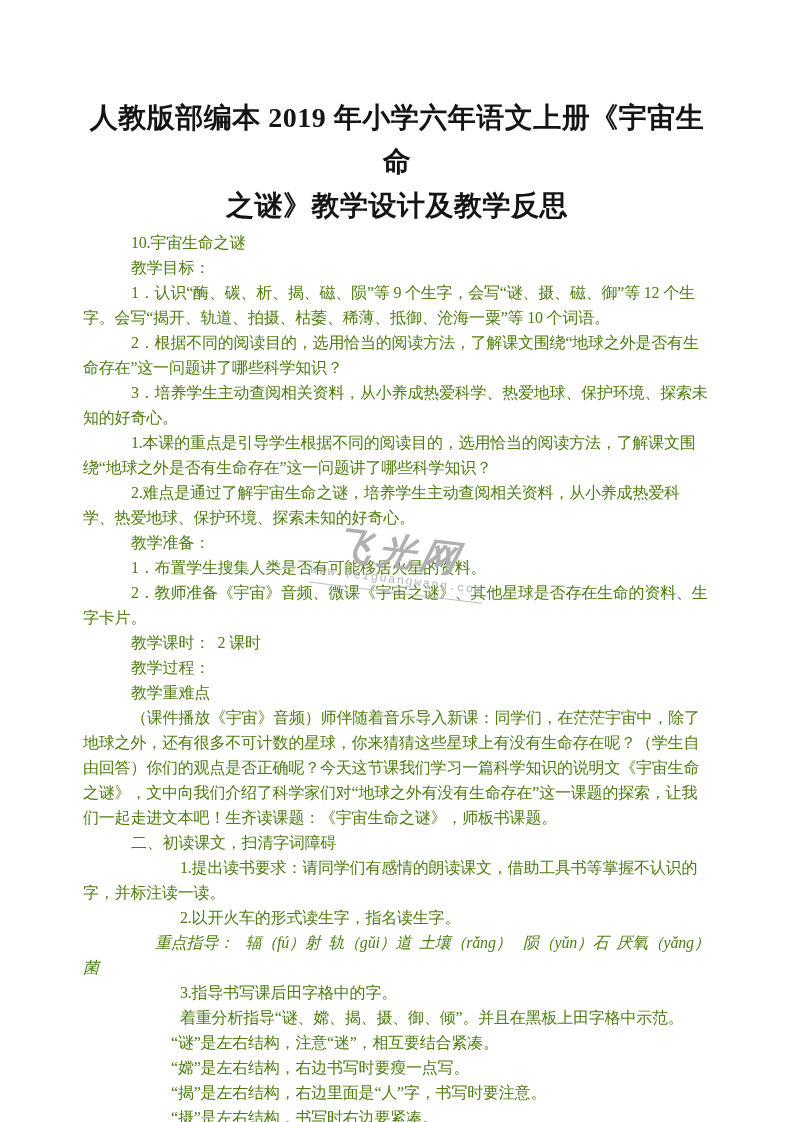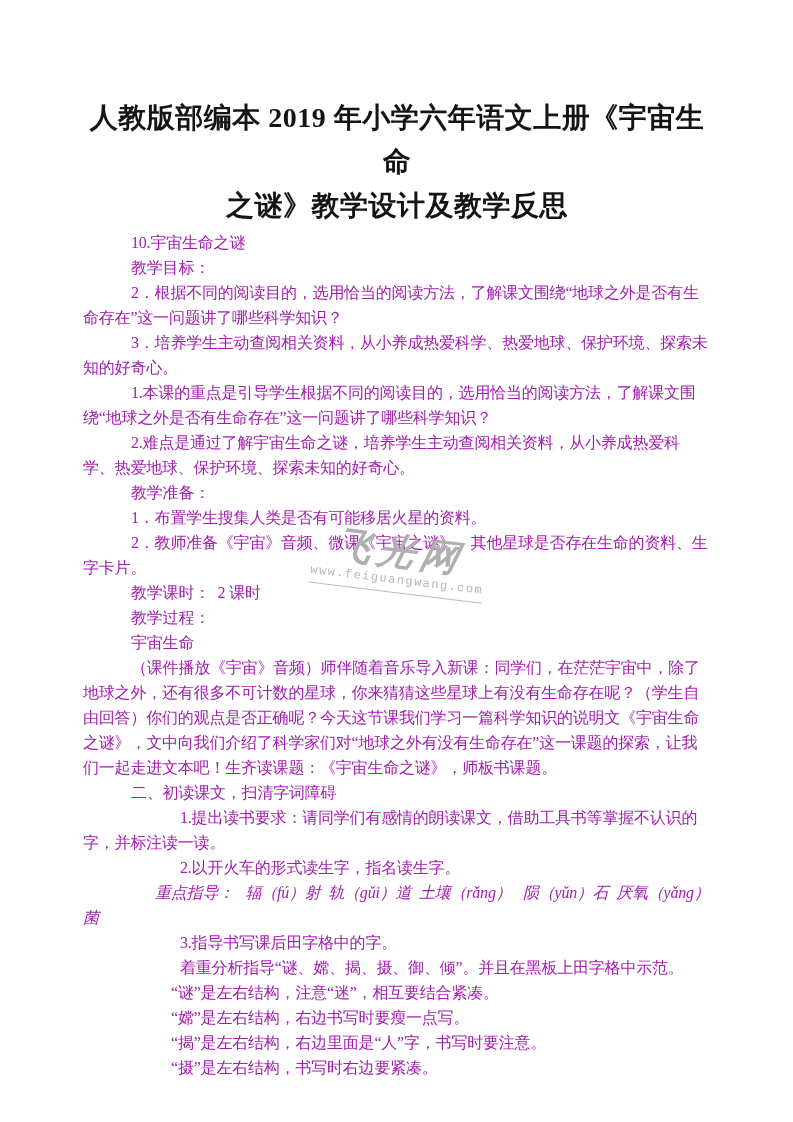--- a/index.html
+++ b/index.html
@@ -30,21 +30,21 @@
     letter-spacing: 0.5px;
     margin: 0 0 2px 0;
   }
   .body-p {
     margin: 0;
     font-size: 16px;
     line-height: 25px;
     letter-spacing: -0.2px;
     white-space: pre-wrap;
     word-break: break-all;
-    color: #a21caf;
+    color: #4d7c0f;
   }
   .i1 { text-indent: 48px; }   
   .i2 { text-indent: 97px; }   
   .i3 { text-indent: 72px; font-style: italic; }   
   .iq { text-indent: 88px; font-family: Liberation Serif, serif; }   
   .watermark {
     position: absolute;
     left: 316px;
     top: 524px;
     transform: rotate(7deg);
@@ -76,30 +76,31 @@
 </head>
 <body>
 
 <div class="page">
   <div class="content">
 
     <h1 class="doc-title"><span>人教版部编本 2019 年小学六年语文上册《宇宙生命</span><br><span>之谜》教学设计及教学反思</span></h1>
 
     <p class="body-p i1">10.宇宙生命之谜</p>
     <p class="body-p i1">教学目标：</p>
+    <p class="body-p i1">1．认识“酶、碳、析、揭、磁、陨”等 9 个生字，会写“谜、摄、磁、御”等 12 个生字。会写“揭开、轨道、拍摄、枯萎、稀薄、抵御、沧海一粟”等 10 个词语。</p>
     <p class="body-p i1">2．根据不同的阅读目的，选用恰当的阅读方法，了解课文围绕“地球之外是否有生命存在”这一问题讲了哪些科学知识？</p>
     <p class="body-p i1">3．培养学生主动查阅相关资料，从小养成热爱科学、热爱地球、保护环境、探索未知的好奇心。</p>
     <p class="body-p i1">1.本课的重点是引导学生根据不同的阅读目的，选用恰当的阅读方法，了解课文围绕“地球之外是否有生命存在”这一问题讲了哪些科学知识？</p>
     <p class="body-p i1">2.难点是通过了解宇宙生命之谜，培养学生主动查阅相关资料，从小养成热爱科学、热爱地球、保护环境、探索未知的好奇心。</p>
     <p class="body-p i1">教学准备：</p>
     <p class="body-p i1">1．布置学生搜集人类是否有可能移居火星的资料。</p>
     <p class="body-p i1">2．教师准备《宇宙》音频、微课《宇宙之谜》、其他星球是否存在生命的资料、生字卡片。</p>
     <p class="body-p i1">教学课时：  2 课时</p>
     <p class="body-p i1">教学过程：</p>
-    <p class="body-p i1">宇宙生命</p>
+    <p class="body-p i1">教学重难点</p>
     <p class="body-p i1">（课件播放《宇宙》音频）师伴随着音乐导入新课：同学们，在茫茫宇宙中，除了地球之外，还有很多不可计数的星球，你来猜猜这些星球上有没有生命存在呢？（学生自由回答）你们的观点是否正确呢？今天这节课我们学习一篇科学知识的说明文《宇宙生命之谜》，文中向我们介绍了科学家们对“地球之外有没有生命存在”这一课题的探索，让我们一起走进文本吧！生齐读课题：《宇宙生命之谜》，师板书课题。</p>
     <p class="body-p i1">二、初读课文，扫清字词障碍</p>
     <p class="body-p i2">1.提出读书要求：请同学们有感情的朗读课文，借助工具书等掌握不认识的字，并标注读一读。</p>
     <p class="body-p i2">2.以开火车的形式读生字，指名读生字。</p>
     <p class="body-p i3">重点指导：   辐（fú）射  轨（gǔi）道  土壤（rǎng）   陨（yǔn）石  厌氧（yǎng）菌</p>
     <p class="body-p i2">3.指导书写课后田字格中的字。</p>
     <p class="body-p i2">着重分析指导“谜、嫦、揭、摄、御、倾”。并且在黑板上田字格中示范。</p>
     <p class="body-p iq">“谜”是左右结构，注意“迷”，相互要结合紧凑。</p>
     <p class="body-p iq">“嫦”是左右结构，右边书写时要瘦一点写。</p>
     <p class="body-p iq">“揭”是左右结构，右边里面是“人”字，书写时要注意。</p>

